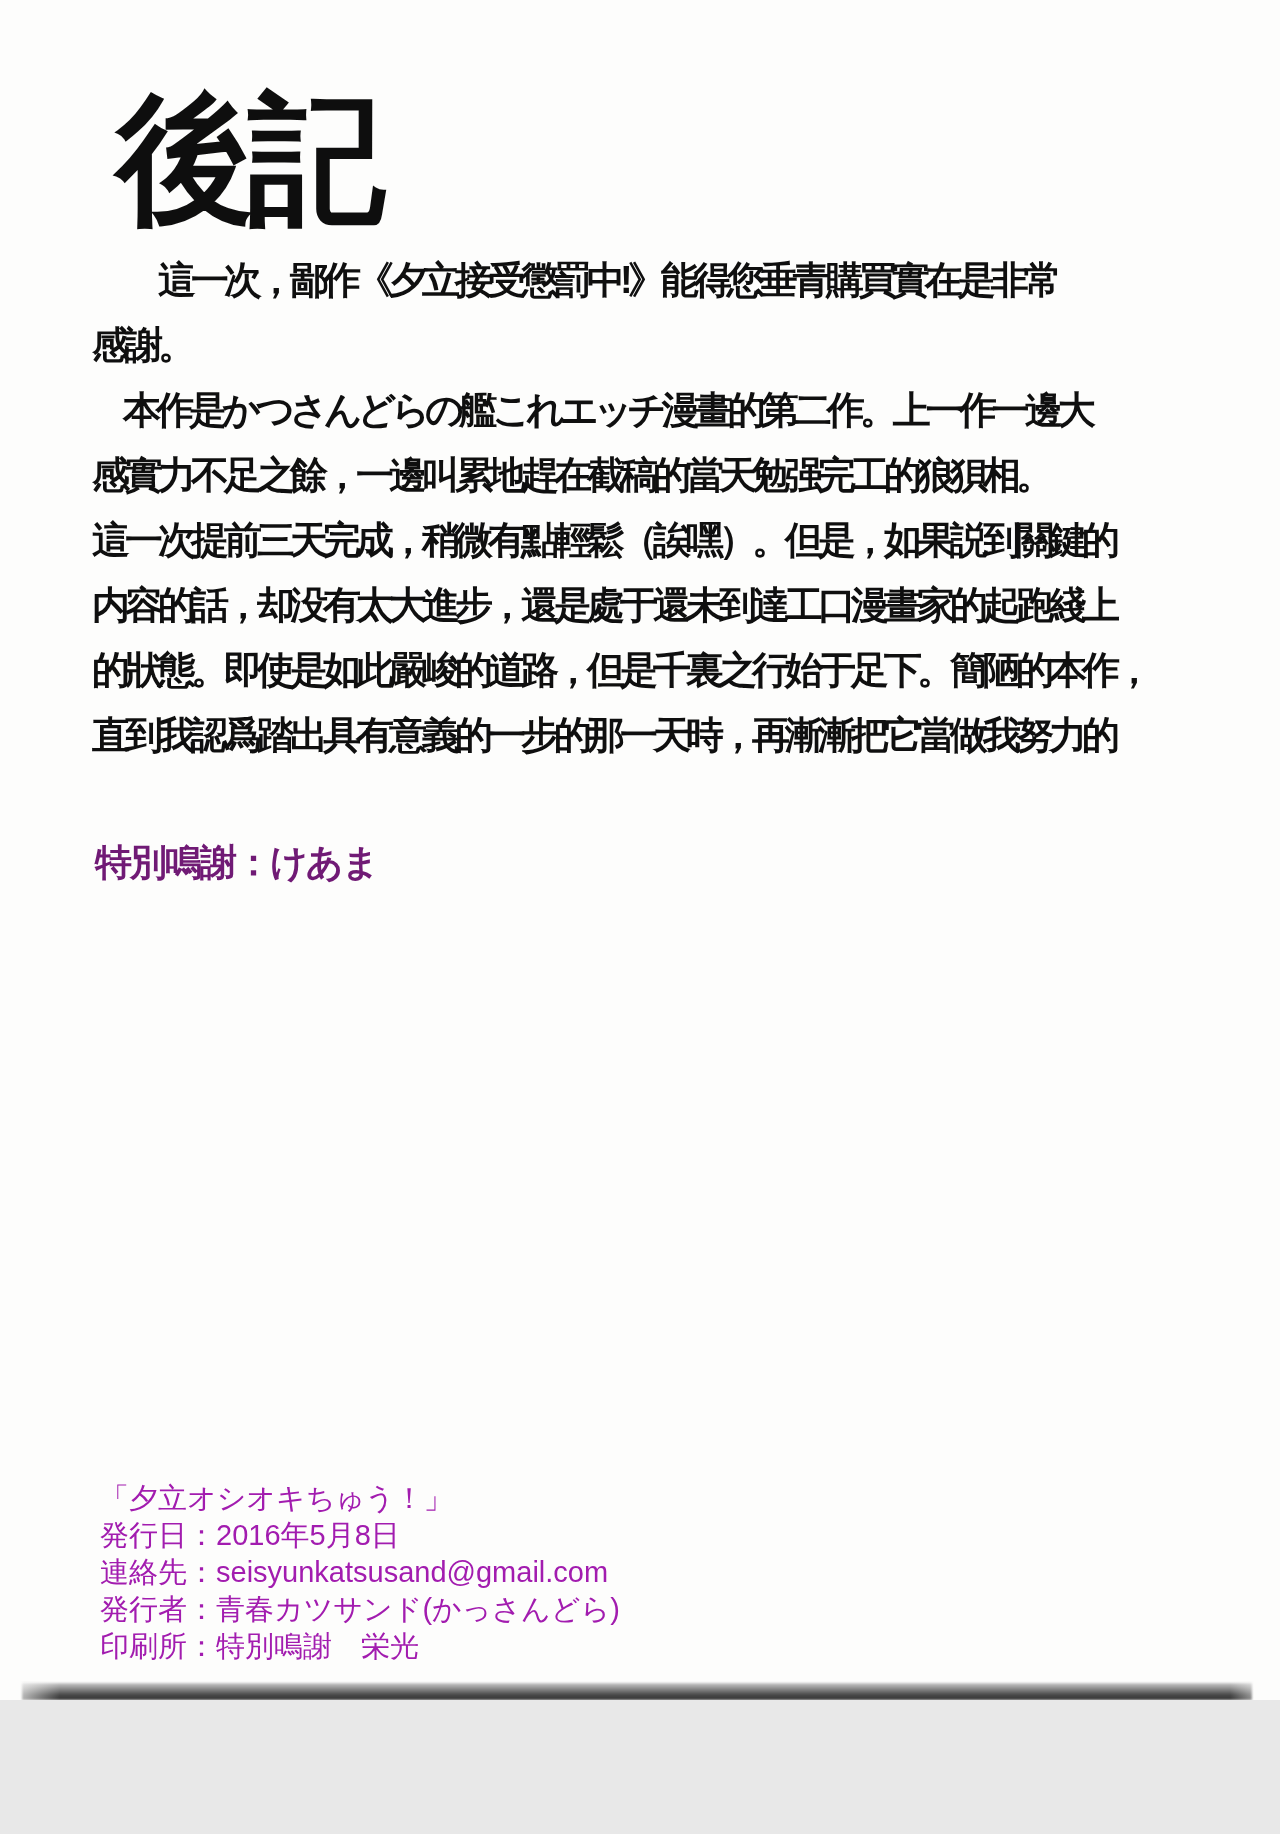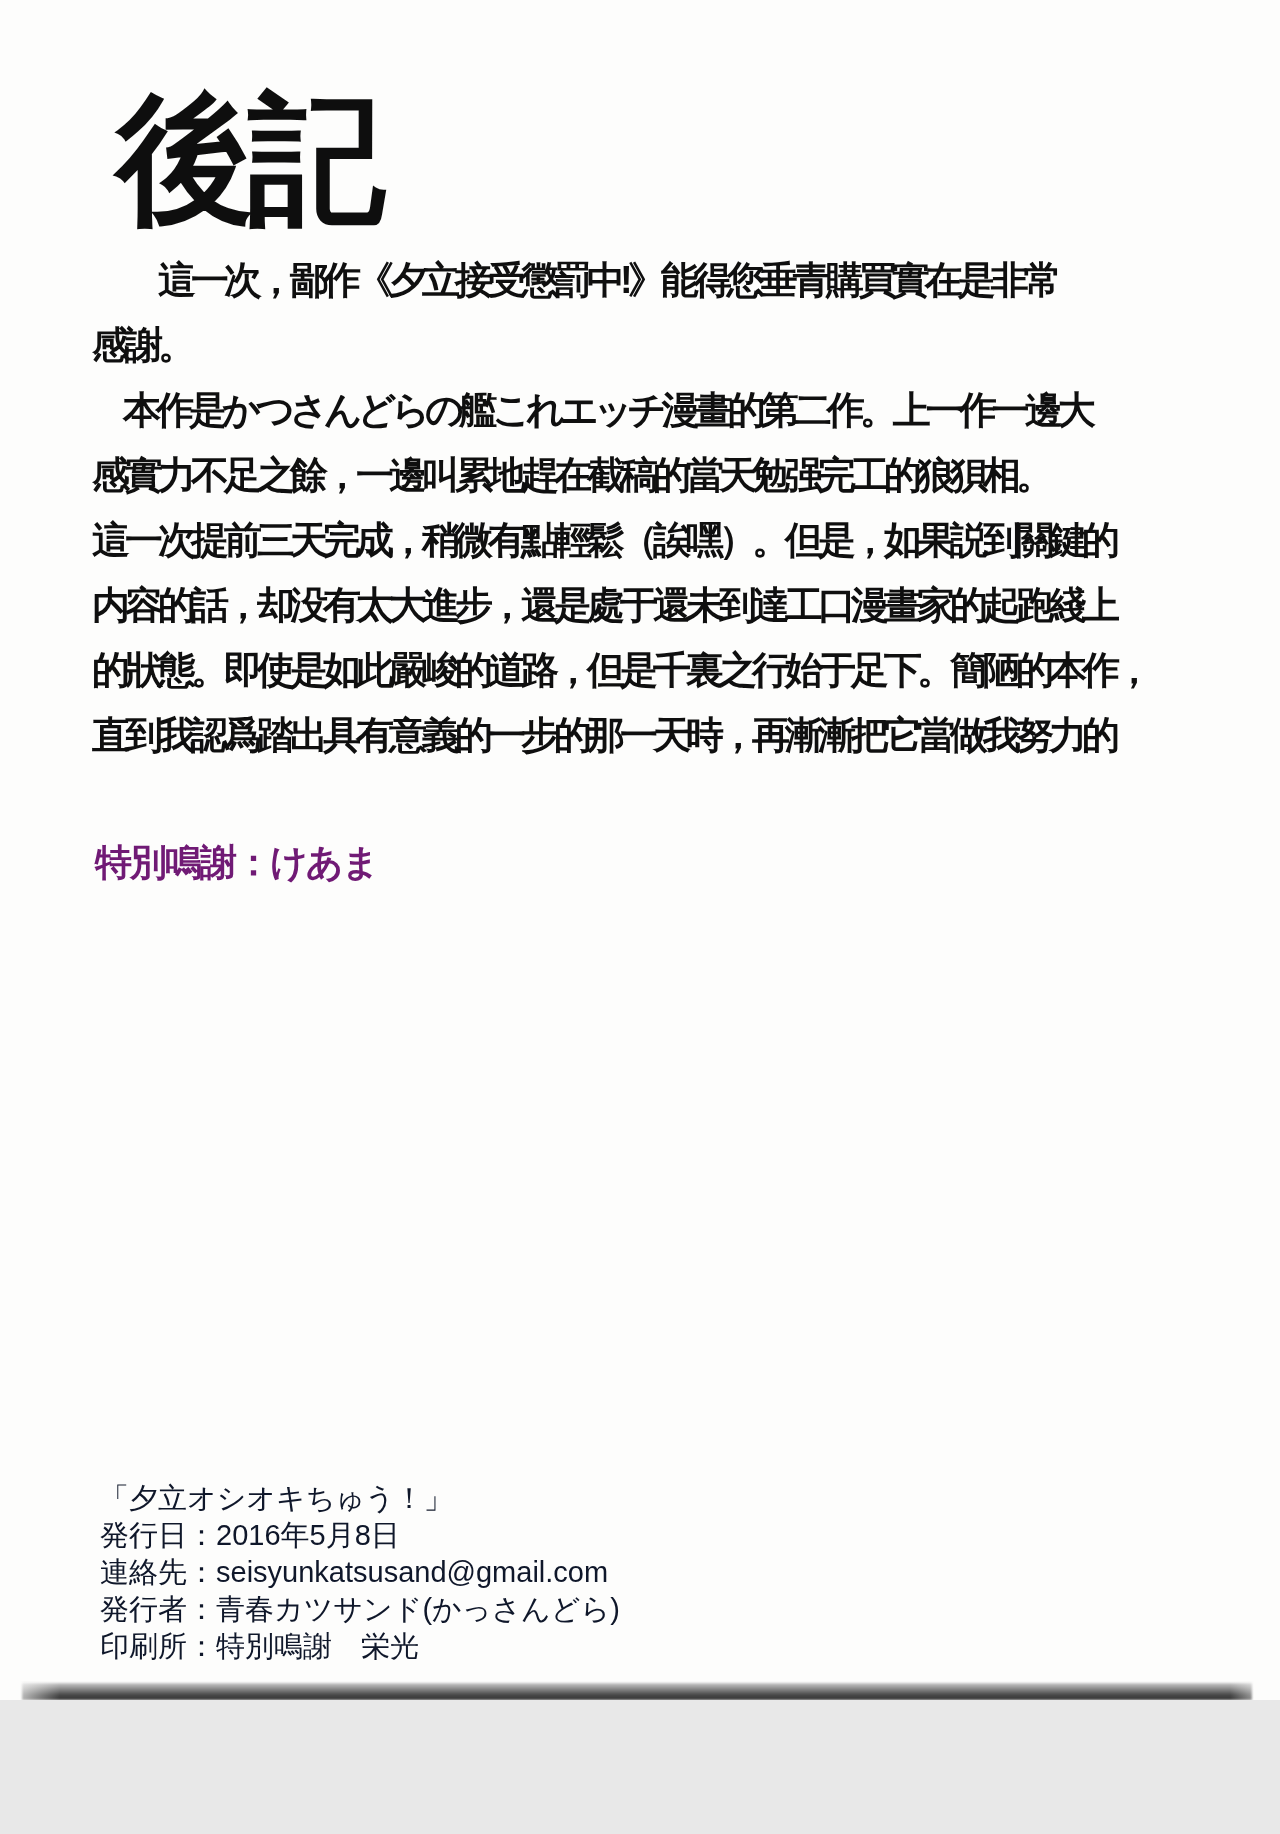--- a/index.html
+++ b/index.html
@@ -63,21 +63,21 @@
   .colophon {
     position: absolute;
     left: 100px;
     top: 1480px;
   }
   .cline {
     font-size: 29px;
     font-weight: normal;
     line-height: 37px;
     letter-spacing: 0px;
-    color: #0f172a;
+    color: #a21caf;
     white-space: nowrap;
   }
   
   .pagenum {
     position: absolute;
     left: 1132px;
     top: 1728px;
     font-size: 30px;
     color: #222;
     letter-spacing: 1px;

